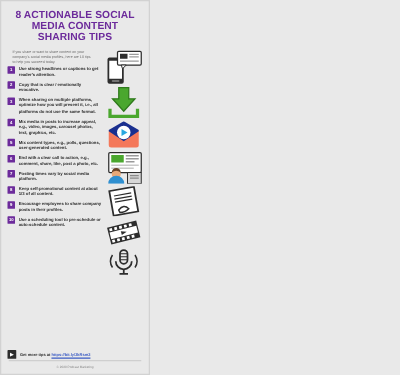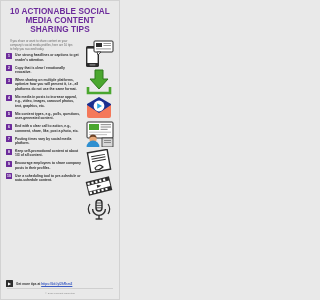--- a/index.html
+++ b/index.html
@@ -59,21 +59,21 @@
     padding:3px 0 4px 0;
   }
   .divider{height:1px;background:#cfcfcf;margin:1px 6px 0 6px;}
 </style>
 </head>
 <body>
 
 <div class="poster">
 
   <div class="header">
-    <h1 class="title">10 ACTIONABLE SOCIAL MEDIA CONTENT SHARING TIPS</h1>
+    <h1 class="title">8 ACTIONABLE SOCIAL MEDIA CONTENT SHARING TIPS</h1>
     <p class="subtitle">If you share or want to share content on your company's social media profiles, here are 10 tips to help you succeed today.</p>
   </div>
 
   <div class="body">
 
     <div class="art">
 
       <div class="art-item" style="height:30px;">
         <svg width="30" height="28" viewBox="0 0 30 28">
           <rect x="2" y="6" width="13" height="21" rx="1.6" fill="#2d2d2d"></rect>

